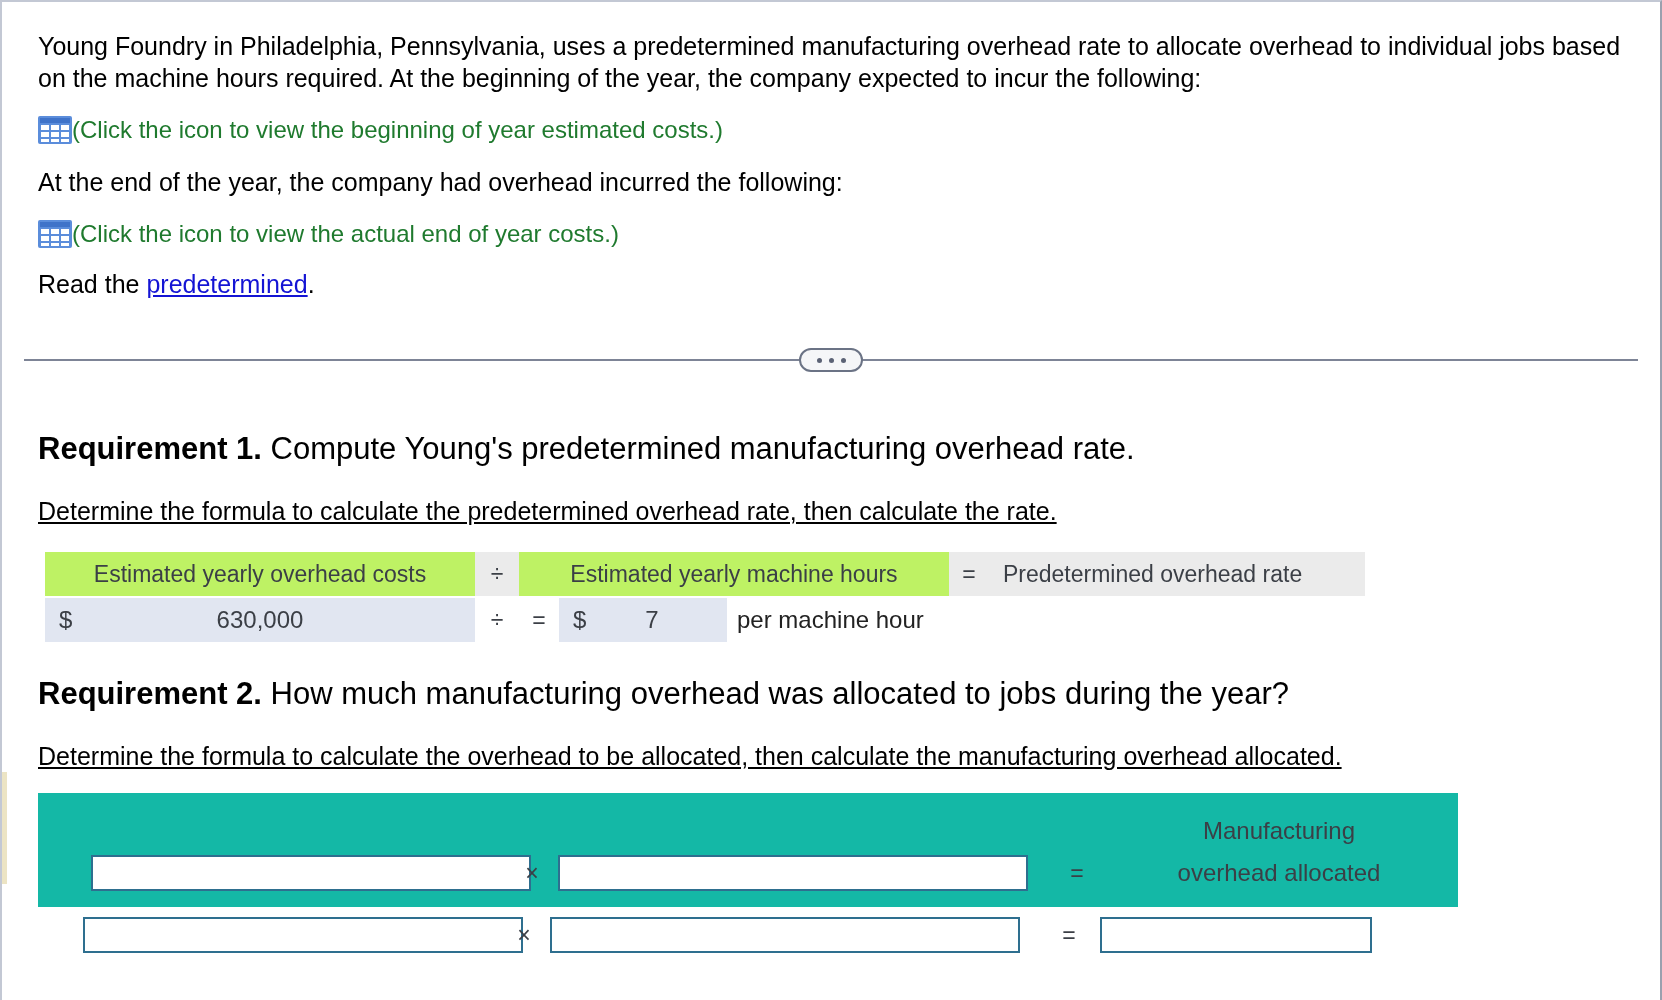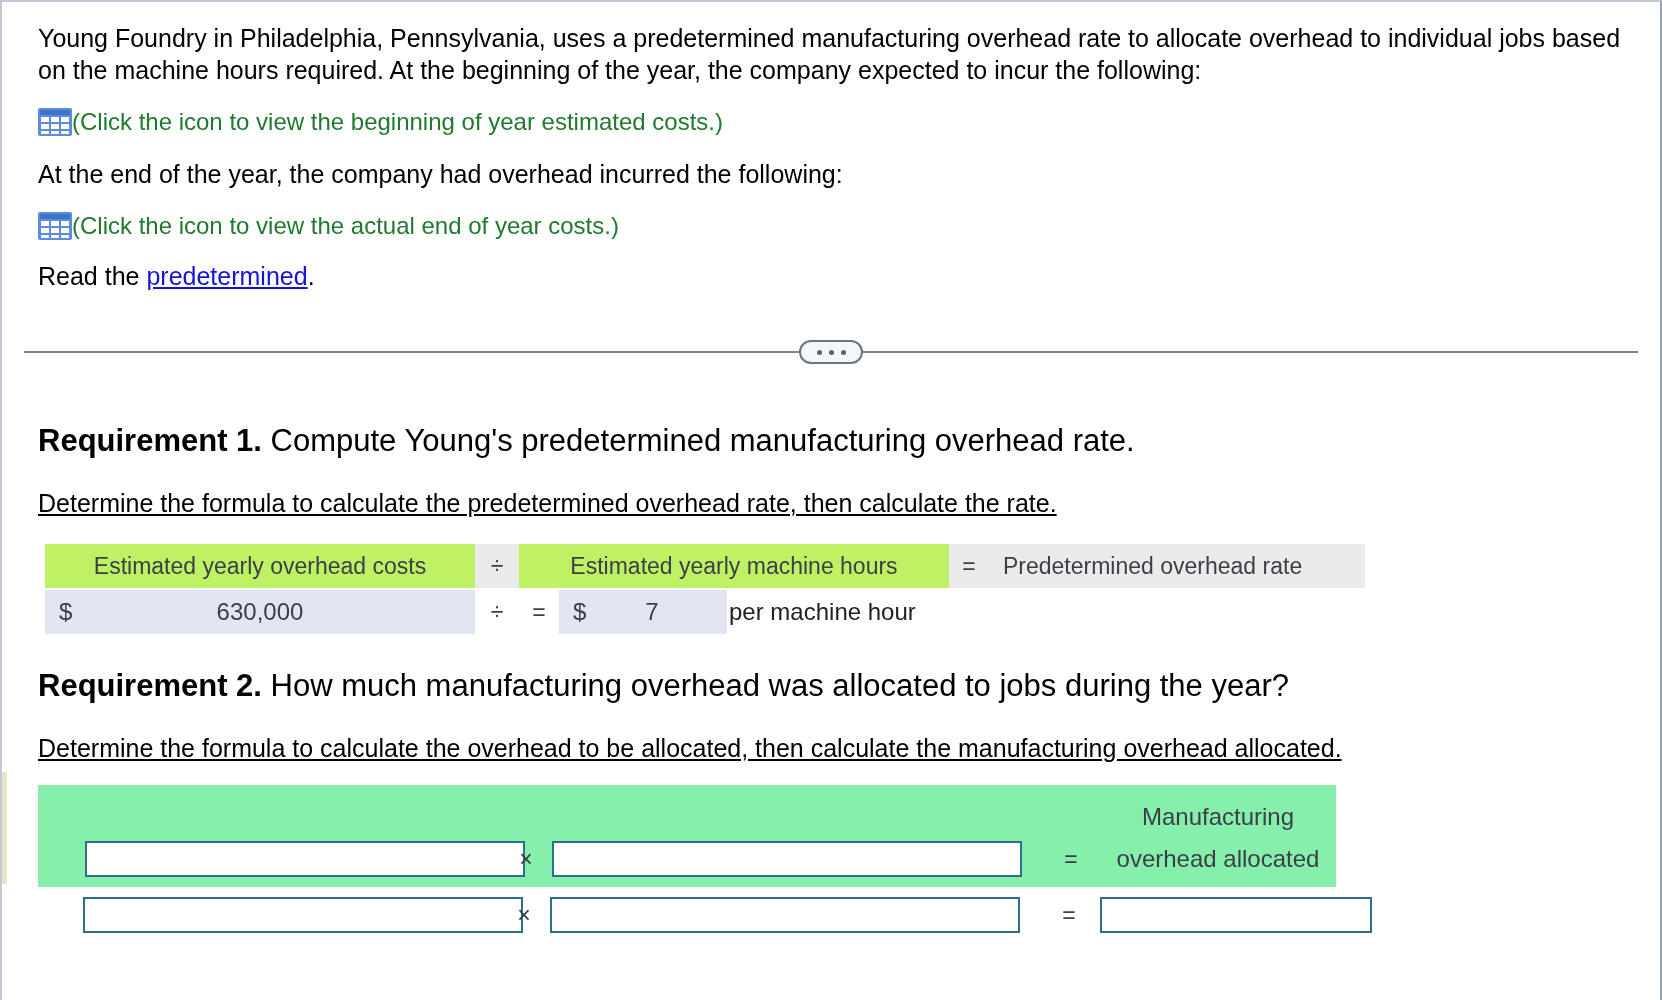--- a/index.html
+++ b/index.html
@@ -29,21 +29,21 @@
     position: absolute;
     left: 2px;
     top: 772px;
     width: 5px;
     height: 112px;
     background: #ece4c4;
   }
 
   #content {
     position: absolute;
-    left: 0; top: 4px;
+    left: 0; top: 12px;
     width: 1662px;
     padding: 18px 0 0 0;
   }
 
   .prose {
     font-size: 25px;
     line-height: 1.28;
     color: #000;
     margin: 0 40px 0 38px;
   }
@@ -173,40 +173,40 @@
   .c-costs   { width: 430px; }
   .c-op1     { width: 44px; }
   .c-hours   { width: 430px; }
   .c-op2     { width: 40px; }
   .c-rate    { width: 168px; }
   .c-trail   { width: 208px; }
 
   .r1-trail {
     display: flex;
     align-items: center;
-    padding-left: 2px;
+    padding-left: 10px;
     font-size: 24px;
     color: #222;
   }
   .r1-head-row .c-rate-head {
     width: 376px;
     background: #ebebeb;
     justify-content: flex-start;
     padding-left: 14px;
   }
 
   
   #req2-block {
     margin-left: 38px;
     width: 1420px;
   }
   #req2-gray {
-    background: #86efac;
-    width: 1298px;
-    padding: 2px;
+    background: #14b8a6;
+    width: 1420px;
+    padding: 8px;
   }
   .r2-label-row {
     display: flex;
     height: 46px;
   }
   .r2-input-row {
     display: flex;
     align-items: center;
     height: 52px;
   }

